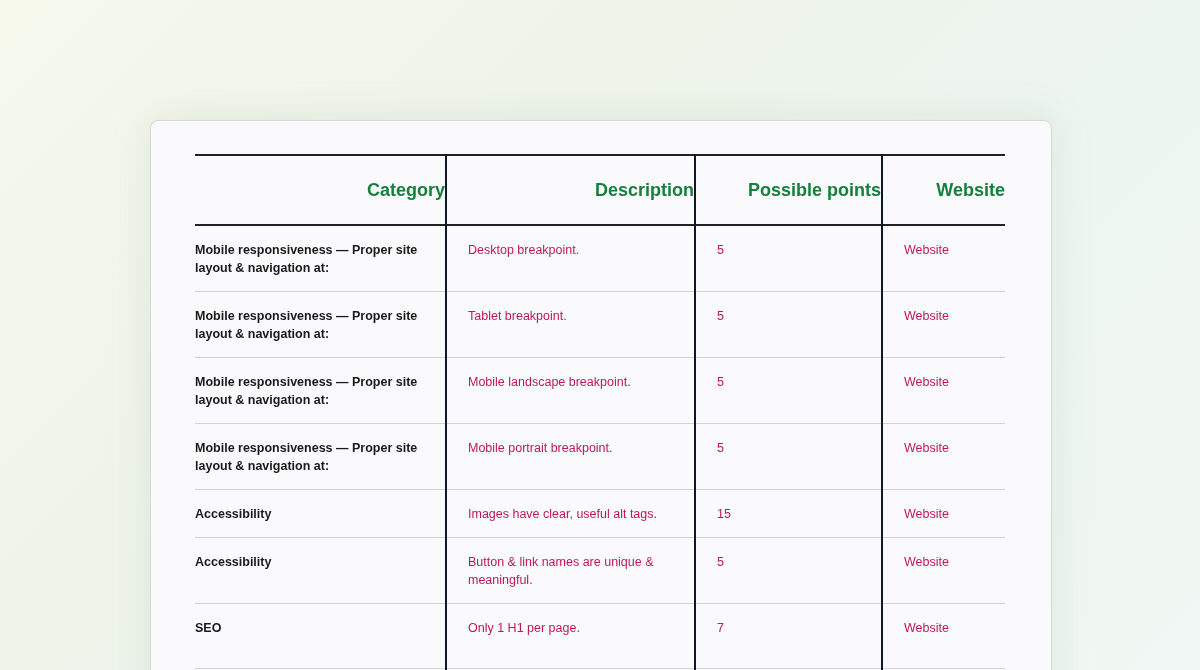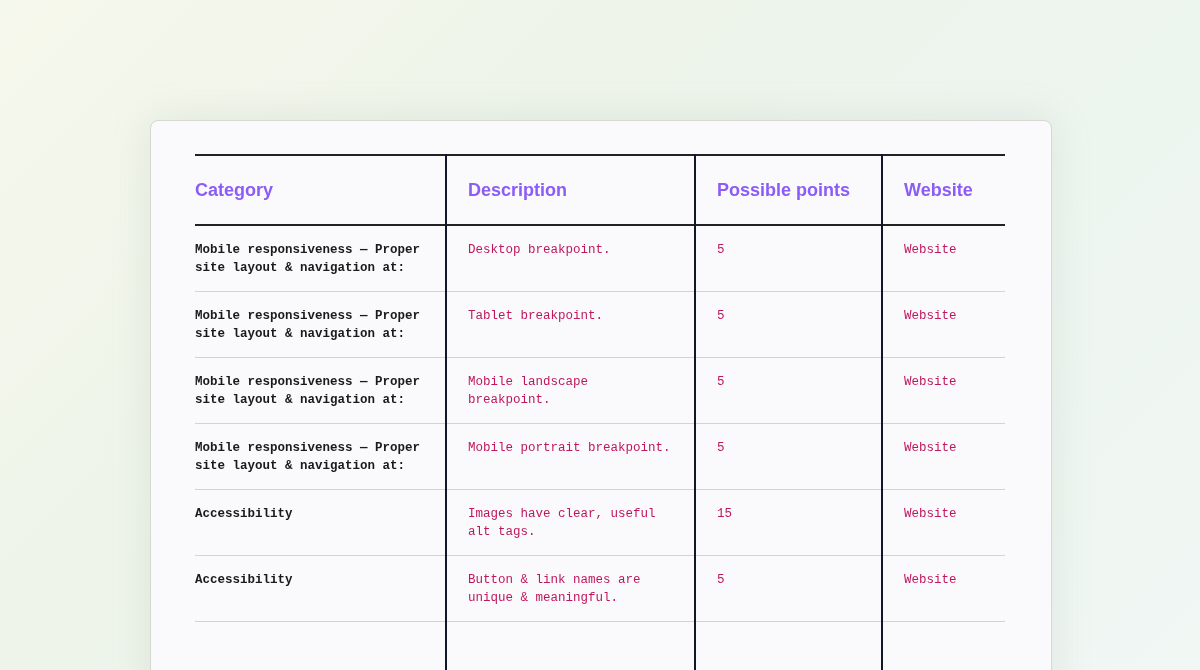--- a/index.html
+++ b/index.html
@@ -19,26 +19,26 @@
     table {
       position: absolute; left: 44px; top: 33px;
       width: 810px; border-collapse: collapse; table-layout: fixed;
     }
     col.c1 { width: 251px; }
     col.c2 { width: 249px; }
     col.c3 { width: 187px; }
     col.c4 { width: 123px; }
     thead tr { border-top: 2px solid #222; border-bottom: 2px solid #222; }
     th {
-      height: 68px; text-align: left; font-weight: 700; font-size: 18px;
-      padding: 0 0 0 21px; color: #8b5cf6; vertical-align: middle;
+      height: 68px; text-align: right; font-weight: 700; font-size: 18px;
+      padding: 0 0 0 21px; color: #15803d; vertical-align: middle;
     }
     th:first-child, td:first-child { padding-left: 0; }
     th + th, td + td { border-left: 2px solid #0f172a; }
-    tbody tr { border-bottom: 1px solid #d3d3d3; font-family: Liberation Mono, monospace; }
+    tbody tr { border-bottom: 1px solid #d3d3d3; }
     tbody tr:last-child { border-bottom: 2px solid #222; }
     td {
       font-size: 12.5px; line-height: 18px; vertical-align: top;
       padding: 15px 20px 14px 21px; color: #be185d;
     }
     td.cat { font-weight: 700; color: #1a1a1a; padding-right: 24px; }
     tr.tall td { height: 35px; }
     tr.short td { height: 17px; }
     .tail td { height: 30px; border-bottom: none; }
     .tail { border-bottom: none !important; }
@@ -92,20 +92,26 @@
         <td>Images have clear, useful alt tags.</td>
         <td>15</td>
         <td>Website</td>
       </tr>
       <tr class="tall">
         <td class="cat">Accessibility</td>
         <td>Button &amp; link names are unique &amp; meaningful.</td>
         <td>5</td>
         <td>Website</td>
       </tr>
+      <tr class="tall">
+        <td class="cat">SEO</td>
+        <td>Only 1 H1 per page.</td>
+        <td>7</td>
+        <td>Website</td>
+      </tr>
       <tr class="tail">
         <td></td>
         <td></td>
         <td></td>
         <td></td>
       </tr>
     </tbody>
   </table>
 </div>
 

